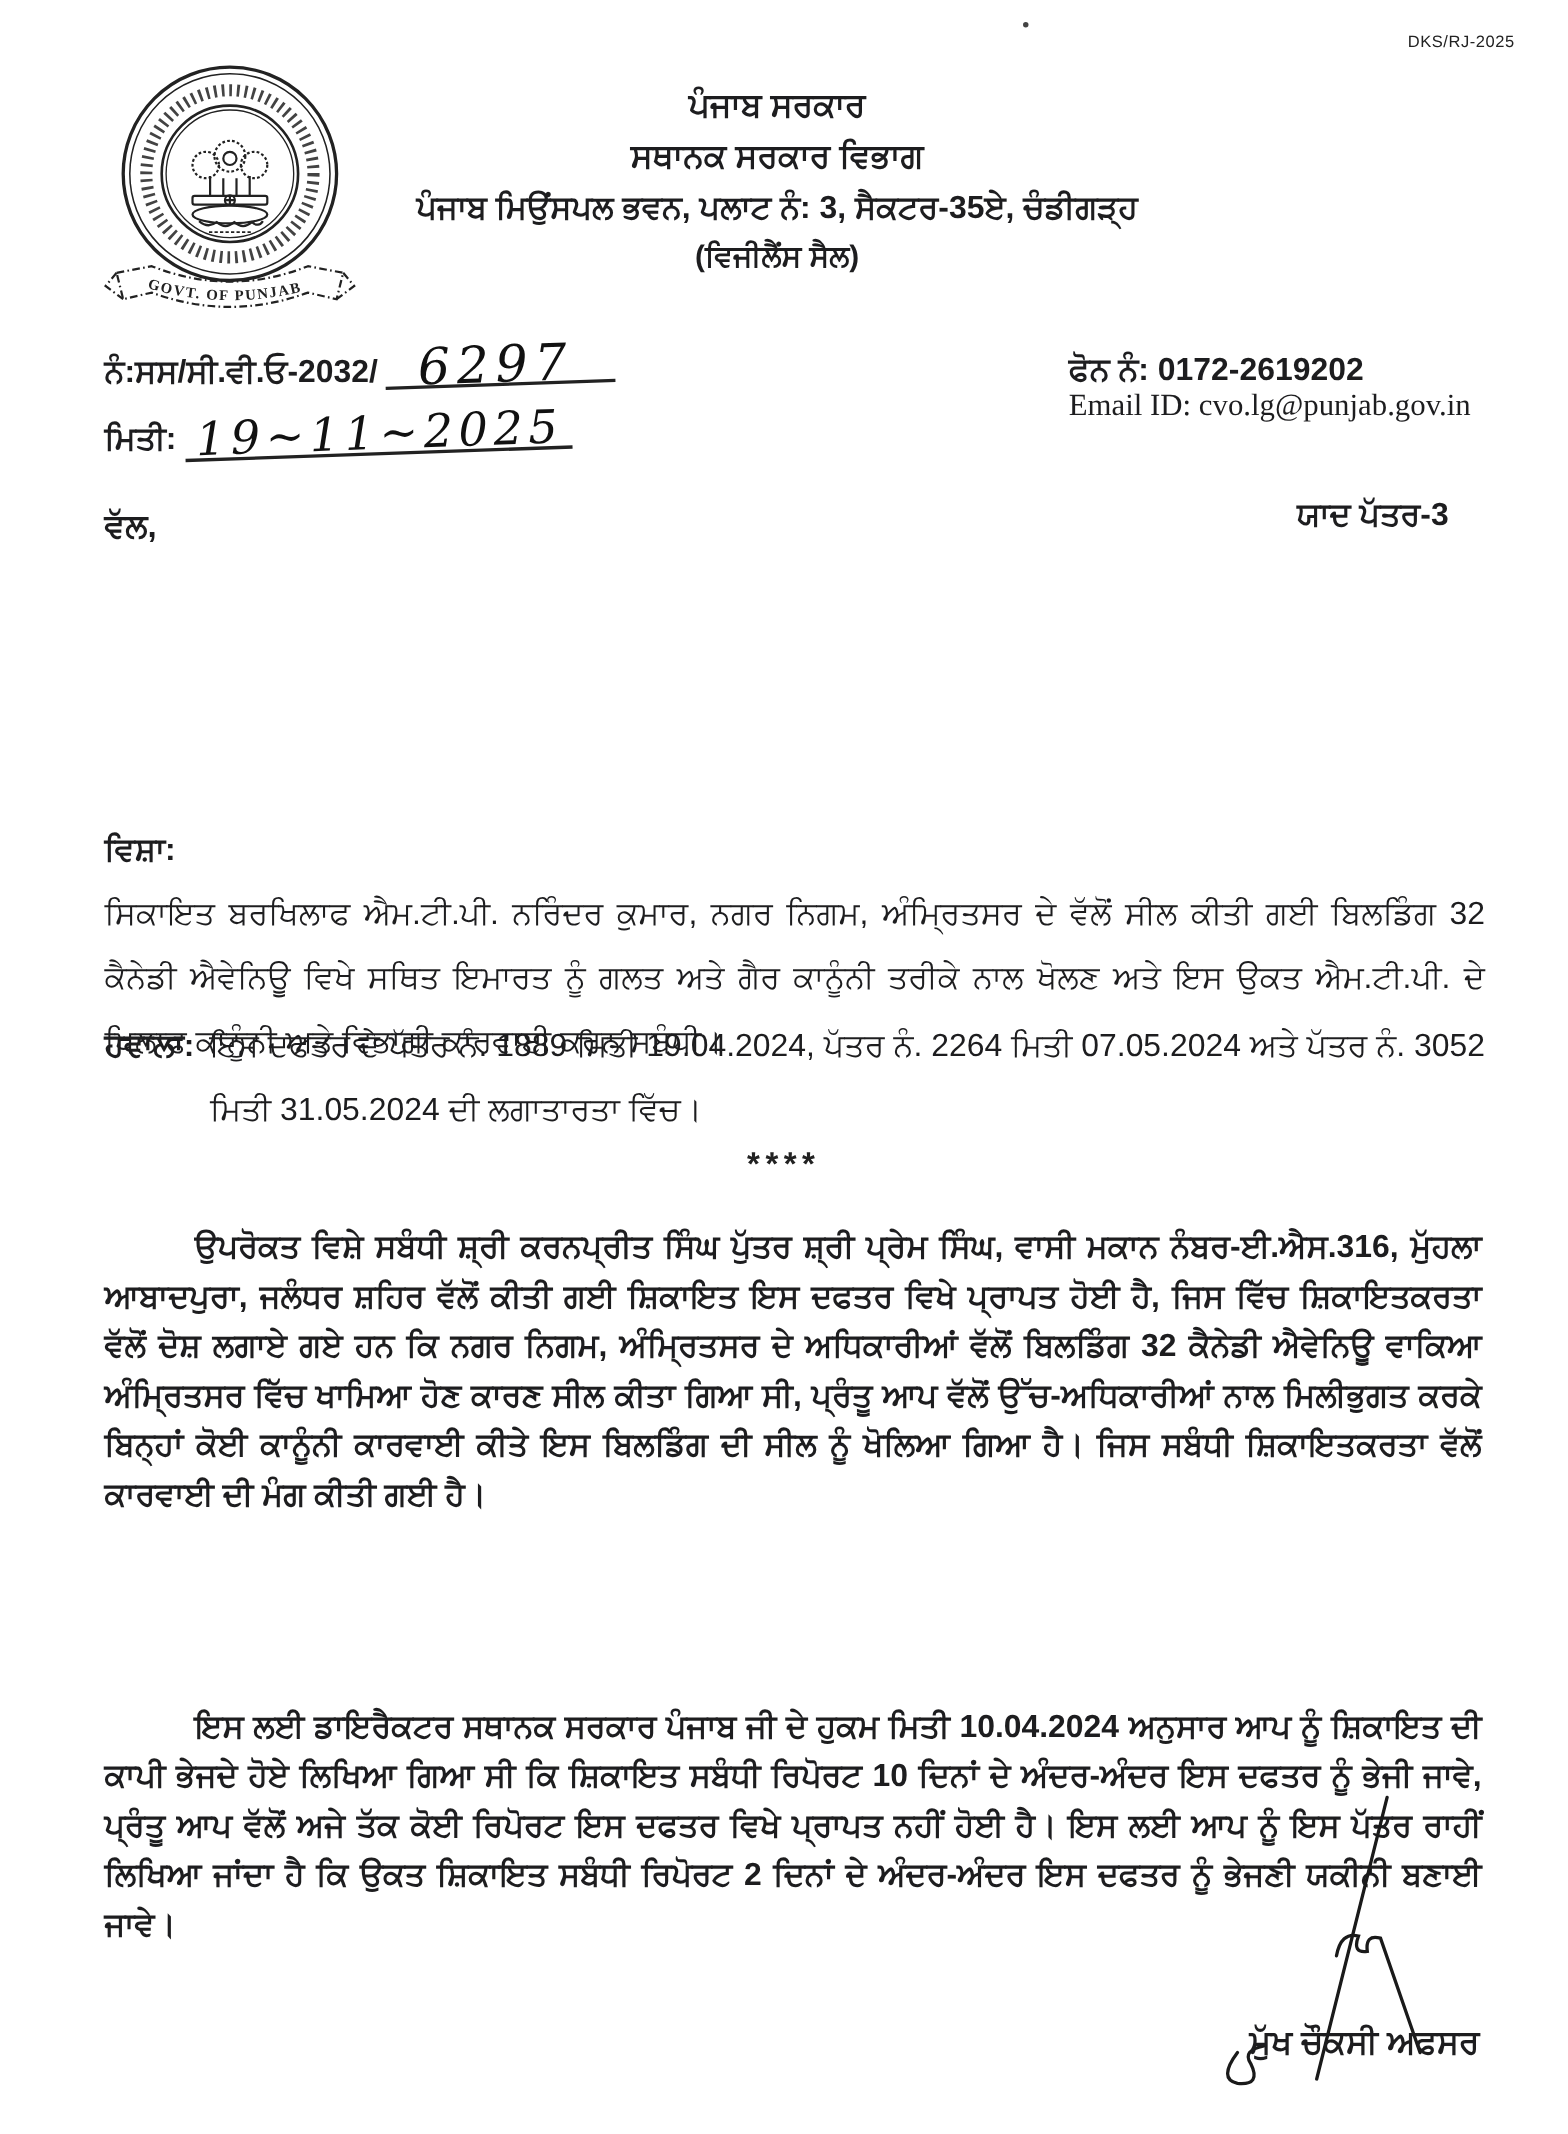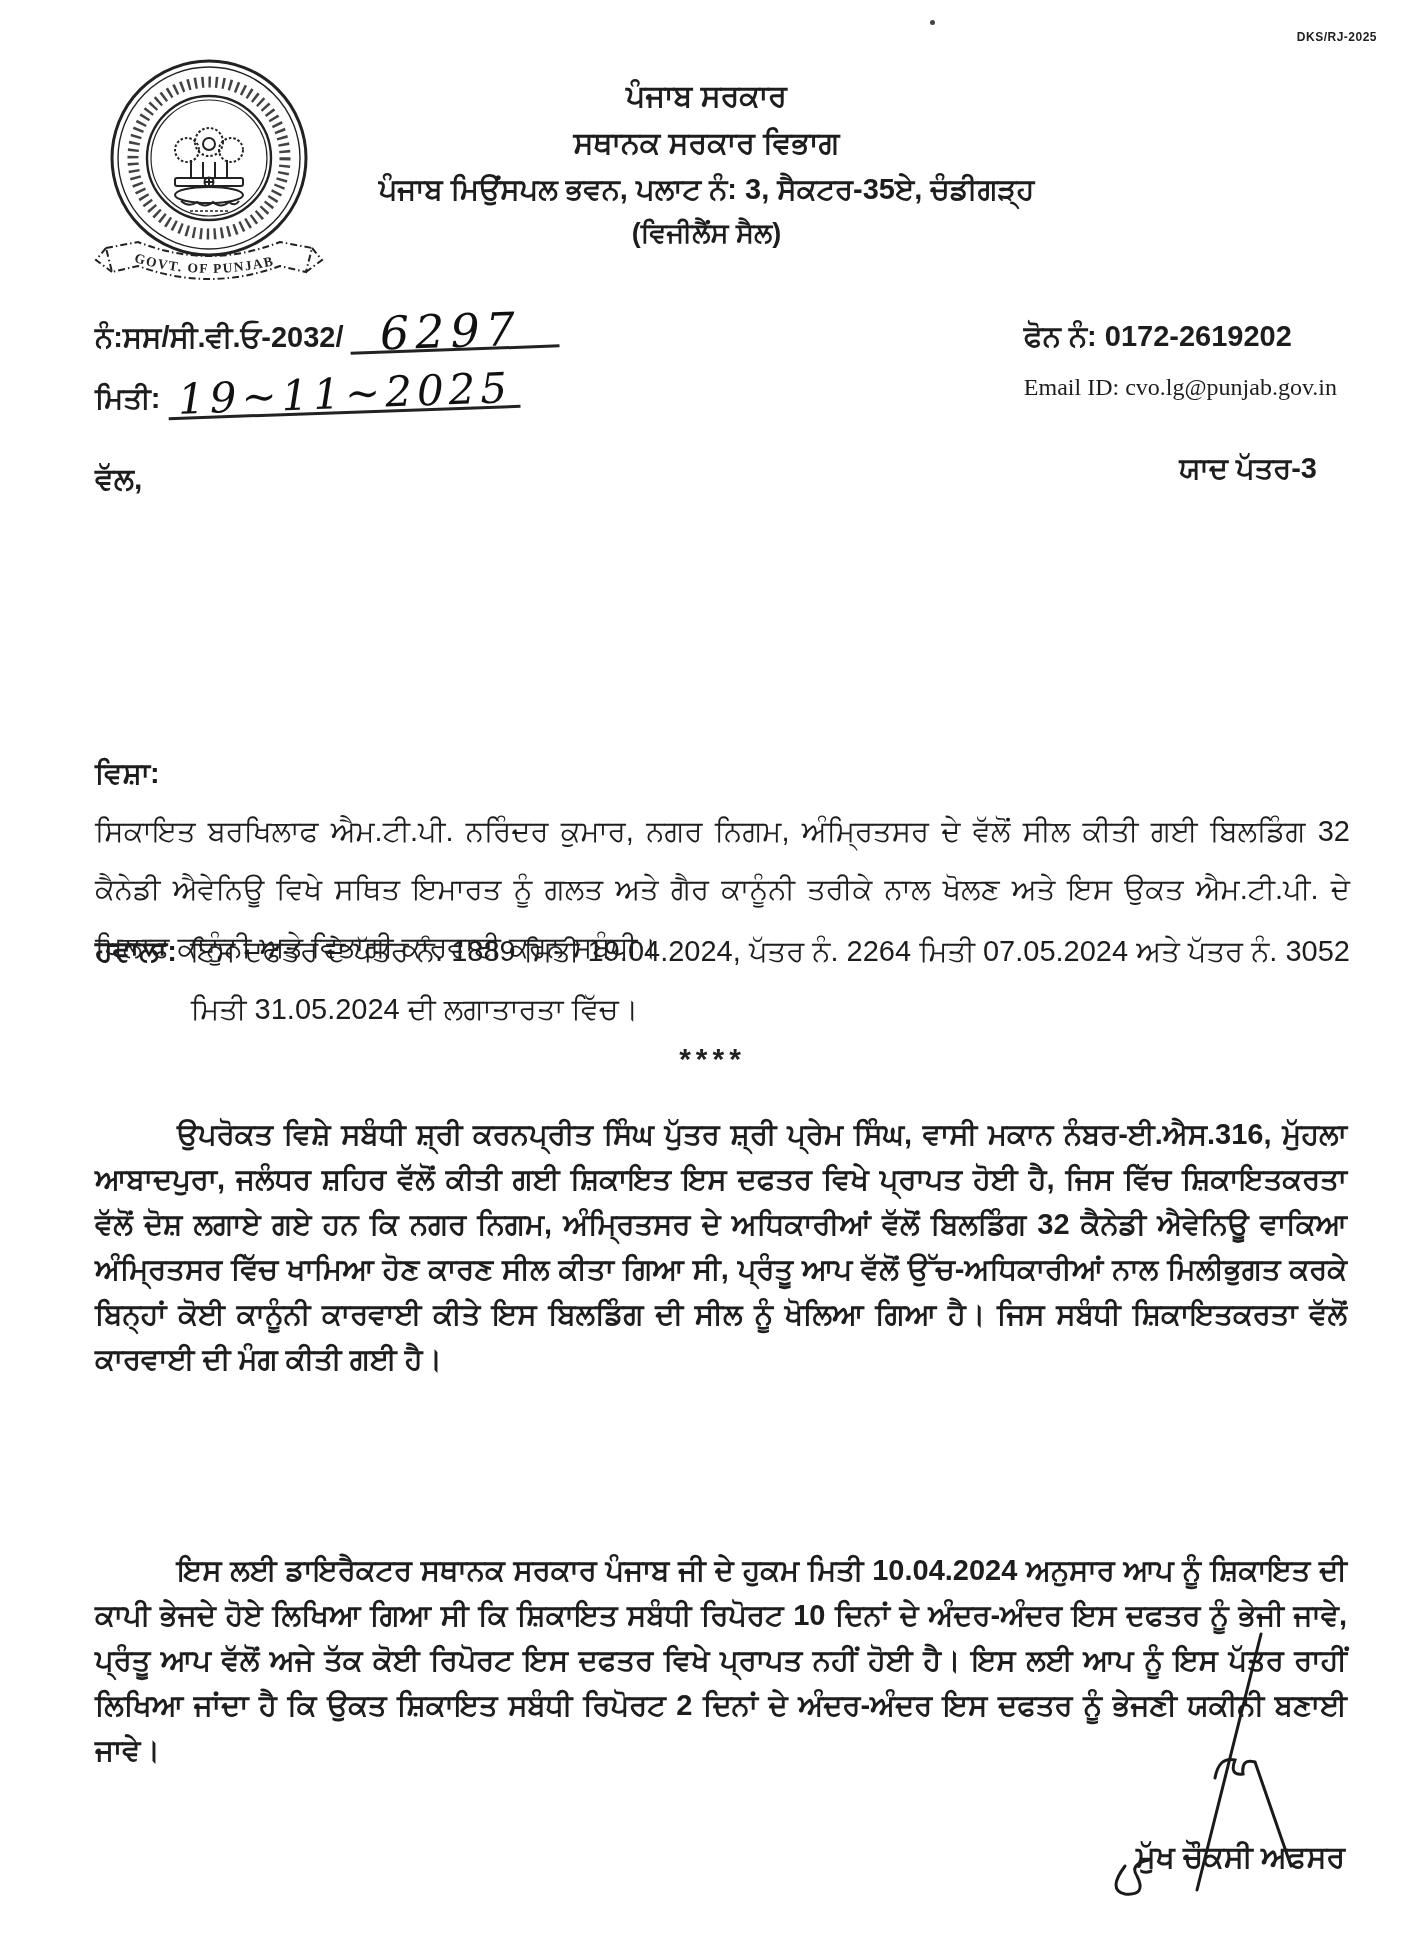--- a/index.html
+++ b/index.html
@@ -7,21 +7,21 @@
     position:relative;
     width:1425px;height:1940px;
     background:#ffffff;
     font-family:"Liberation Sans","DejaVu Sans",sans-serif;
     color:#1d1d1f;
     overflow:hidden;
   }
   .gurmukhi{font-family:"Liberation Sans","DejaVu Sans",sans-serif;}
   .corner-code{
     position:absolute;top:30px;right:48px;
-    font-size:12px;font-weight:bold;letter-spacing:.5px;color:#222;text-align:right;
+    font-size:15px;font-weight:normal;letter-spacing:.5px;color:#222;text-align:right;
   }
   .scan-dot{position:absolute;left:930px;top:20px;width:5px;height:5px;background:#444;border-radius:50%;}
   .emblem{position:absolute;left:90px;top:58px;width:238px;height:232px;}
   .letterhead{
     position:absolute;left:0;right:0;top:72px;text-align:center;
     transform:translateX(-6px);
   }
   .letterhead .l1{font-size:30px;font-weight:600;line-height:47px;}
   .letterhead .l2{font-size:30px;font-weight:600;line-height:47px;}
   .letterhead .l3{font-size:29px;font-weight:600;line-height:46px;}
@@ -37,21 +37,21 @@
     font-size:46px;line-height:30px;letter-spacing:6px;
     border-bottom:3px solid #222;padding:0 38px 2px 30px;margin-left:6px;
   }
   .ref-date-row{margin-top:22px;}
   .ref-date-value{
     font-size:42px;line-height:34px;letter-spacing:5px;
     border-bottom:3px solid #222;padding:0 8px 0 10px;margin-left:8px;
   }
   .contact-block{position:absolute;top:320px;right:88px;text-align:left;}
   .contact-phone{font-size:29px;font-weight:600;}
-  .contact-email{font-size:24px;margin-top:20px;font-family:"Liberation Serif","DejaVu Serif",serif;}
+  .contact-email{font-size:28px;font-family:"Liberation Serif","DejaVu Serif",serif;}
   .memo-label{position:absolute;top:452px;right:108px;font-size:29px;font-weight:600;}
   .to-label{position:absolute;left:95px;top:462px;font-size:30px;font-weight:600;}
   .to-block{position:absolute;left:178px;top:540px;font-size:30px;font-weight:600;}
   .to-block .to-line{margin-bottom:37px;}
   .subject-row,.reference-row{
     position:absolute;left:95px;width:1255px;display:flex;align-items:flex-start;
   }
   .subject-row{top:744px;flex-direction:column;}
   .reference-row{top:922px;}
   .block-label{flex:0 0 auto;font-size:29px;font-weight:600;line-height:58px;padding-right:14px;}

